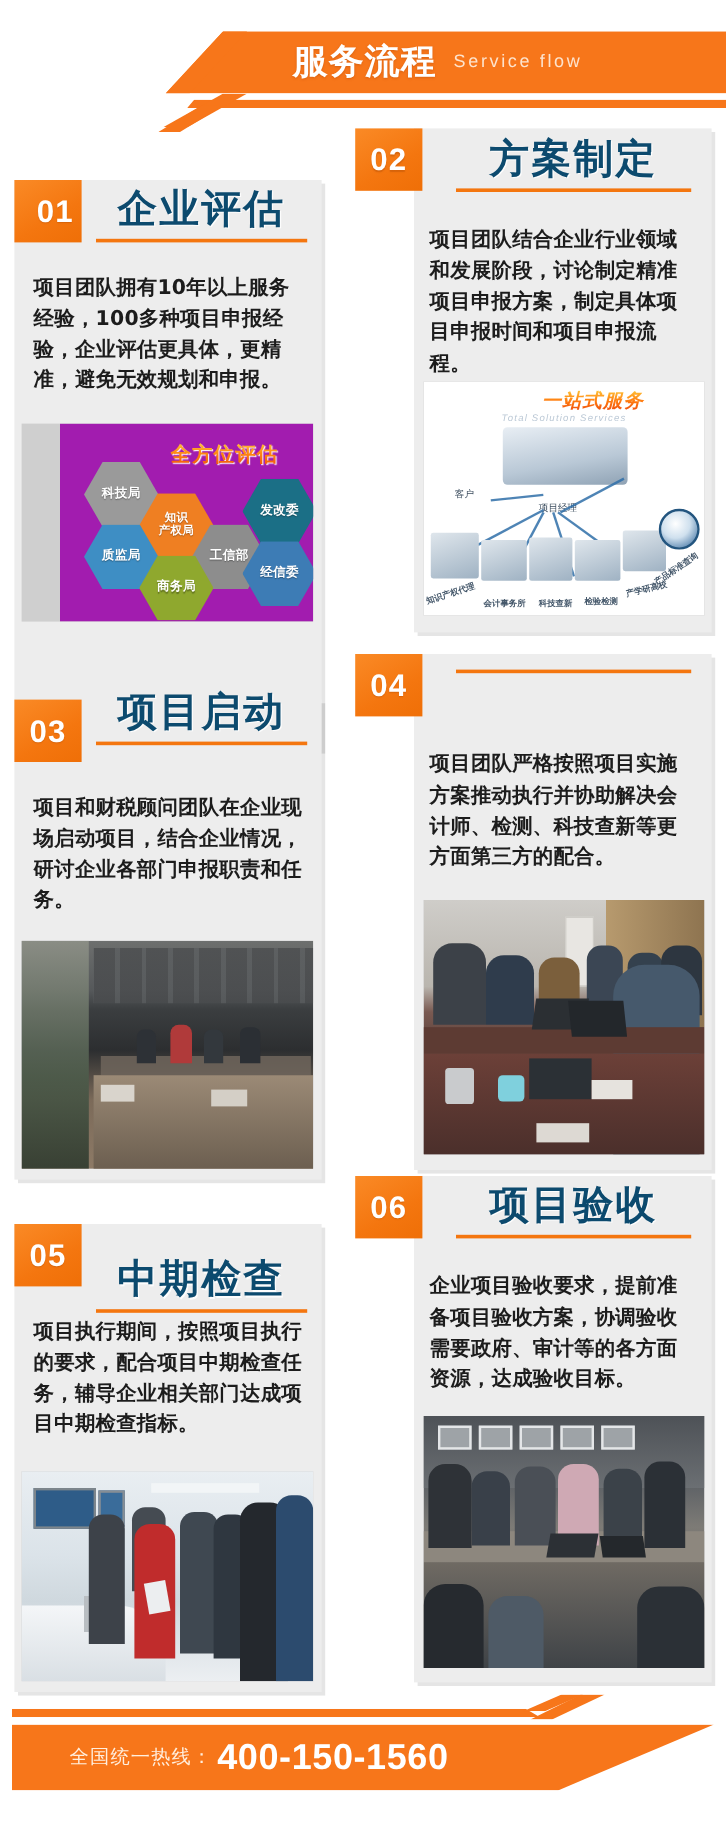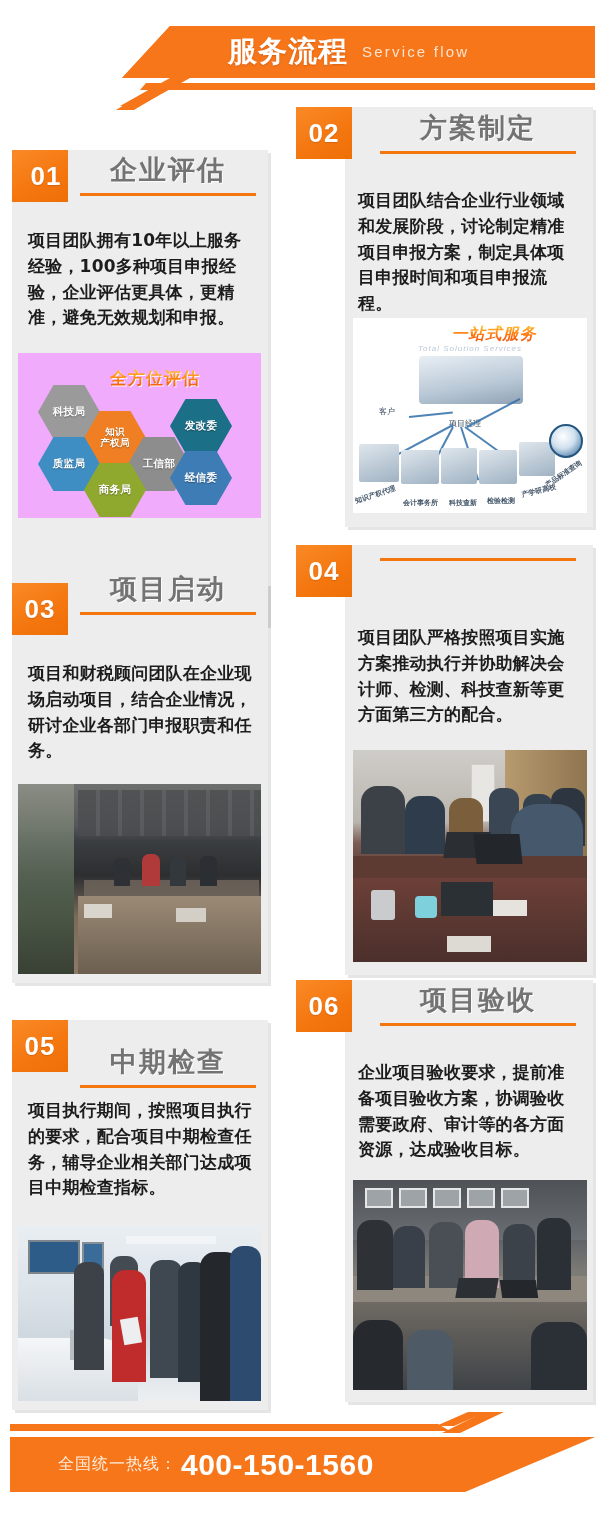--- a/index.html
+++ b/index.html
@@ -5,21 +5,21 @@
 <style>
   * { margin:0; padding:0; box-sizing:border-box; }
   html,body { background:#ffffff; }
   body {
     width:605px; height:1538px; position:relative; overflow:hidden;
     font-family:"Liberation Sans","DejaVu Sans",sans-serif;
     -webkit-font-smoothing:antialiased;
   }
 
   
-  .header { position:absolute; left:0; top:0; width:508px; height:100px; }
+  .header { position:absolute; left:16px; top:0; width:508px; height:100px; }
   .hdr-band {
     position:absolute; left:0; top:26px; width:595px; height:52px;
     background:#f7761a;
     clip-path: polygon(170px 0, 595px 0, 595px 52px, 122px 52px);
   }
   .hdr-band-tail {
     position:absolute; left:0; top:26px; width:220px; height:52px;
     background:#f7761a;
     clip-path: polygon(170px 0, 190px 0, 142px 52px, 122px 52px);
   }
@@ -62,34 +62,34 @@
     position:absolute; width:56px; height:52px;
     background:linear-gradient(150deg,#fa8a26 0%, #f4760f 60%, #ef6f07 100%);
     color:#fff; font-size:26px; font-weight:bold; letter-spacing:1px;
     display:flex; align-items:center; justify-content:center;
     font-family:"Liberation Sans","DejaVu Sans",sans-serif;
     text-shadow:0 1px 1px rgba(150,60,0,.3);
     z-index:4;
   }
   .title-wrap { position:absolute; z-index:3; }
   .title {
-    color:#737373; font-size:27px; font-weight:bold; letter-spacing:2px;
+    color:#0c4a6e; font-size:33px; font-weight:bold; letter-spacing:2px;
     line-height:1.1; white-space:nowrap;
     text-shadow:1px 1px 0 rgba(255,255,255,.85);
   }
   .title-rule { height:3px; background:#f4760f; margin-top:7px; }
   .body-text {
     position:absolute; color:#1c1c1c; font-size:17px; line-height:1.52;
     font-weight:bold; letter-spacing:.2px; z-index:3;
     font-family:"DejaVu Sans","Liberation Sans",sans-serif;
   }
   .photo { position:absolute; overflow:hidden; background:#cfcfcf; z-index:2; }
 
   
-  .hexchart { position:absolute; inset:0; background:#f0abfc; }
+  .hexchart { position:absolute; inset:0; background:#a21caf;margin-left:32px; }
   .hex {
     position:absolute; width:62px; height:54px;
     clip-path: polygon(25% 0%, 75% 0%, 100% 50%, 75% 100%, 25% 100%, 0% 50%);
     display:flex; align-items:center; justify-content:center;
     color:#fff; font-size:10.5px; font-weight:bold; line-height:1.12;
     text-align:center; letter-spacing:.3px;
     font-family:"DejaVu Sans","Liberation Sans",sans-serif;
     text-shadow:0 1px 1px rgba(0,0,0,.35);
   }
   .hex-title {

